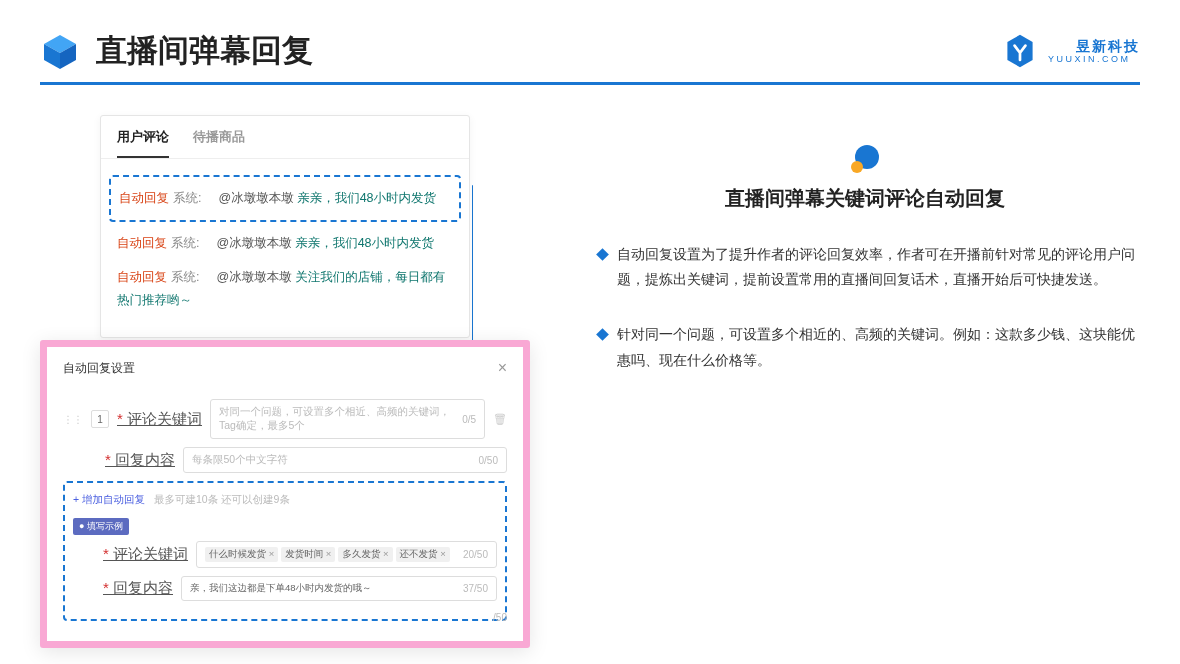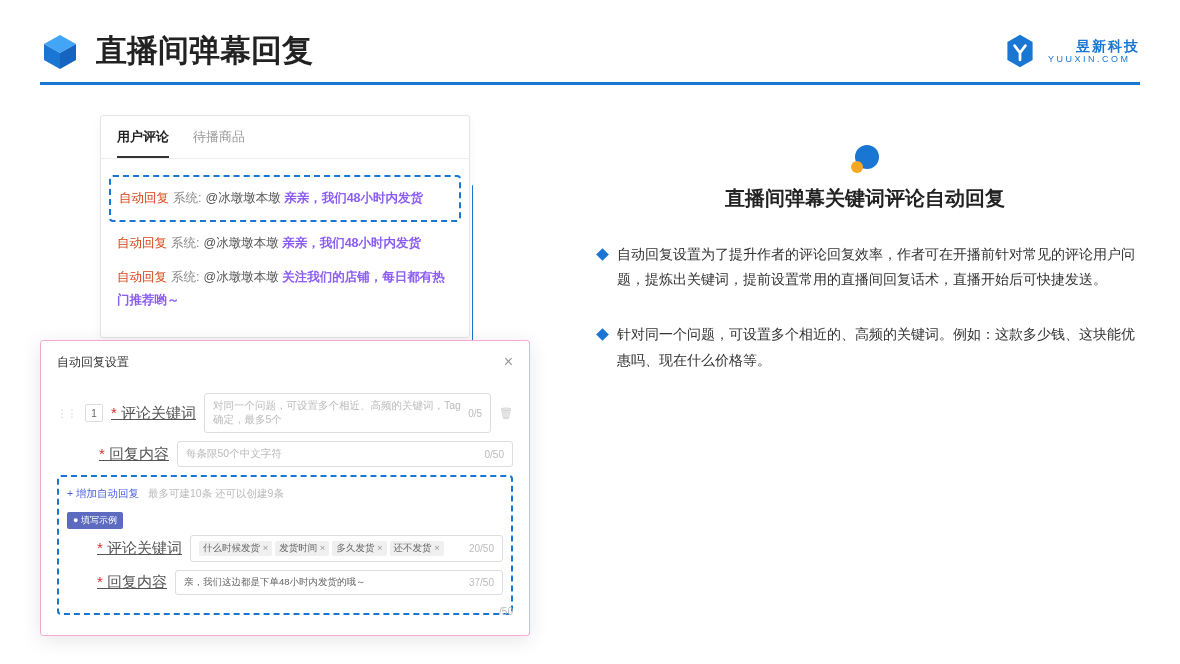--- a/index.html
+++ b/index.html
@@ -18,32 +18,32 @@
 .divider { height: 3px; background: #1976d2; margin: 0 40px; }
 
 
 .main { display: flex; padding: 30px 40px; gap: 50px; justify-content: space-between; }
 .left-col { flex: 0 0 500px; position: relative; }
 .right-col { flex: 1; padding-top: 30px; }
 
 
 .comments-card { width: 370px; margin-left: 60px; border: 1px solid #e5e5e5; border-radius: 3px; box-shadow: 0 2px 8px rgba(0,0,0,0.05); background:#fff; position: relative; }
 .tabs { display: flex; border-bottom: 1px solid #eee; padding: 12px 16px 0 16px; gap: 24px; font-size: 13px; }
-.tab { padding-bottom: 10px; color: #999; cursor: pointer; }
+.tab { padding-bottom: 10px; color: #999; cursor: pointer; font-weight: bold; }
 .tab.active { color: #222; font-weight: 600; border-bottom: 2px solid #333; }
 .comment-list { padding: 12px 16px 20px 16px; font-size: 12.5px; color: #555; line-height: 1.8; }
 .comment-item { padding: 6px 0; }
 .comment-item.highlighted { border: 2px dashed #1976d2; padding: 10px 8px; margin: 4px -8px; border-radius: 4px; position: relative; }
 .auto-tag { color: #d84315; font-weight: 500; margin-right: 4px; }
-.sys-tag { color: #888; margin-right: 4px; }
+.sys-tag { color: #888; margin-right: 17px; }
 .mention { color: #555; }
-.comment-text { color: #8b5cf6; font-weight: bold; }
+.comment-text { color: #0f766e; }
 
 
-.settings-card { width: 490px; border: 1px solid #f9a8d4; border-radius: 3px; box-shadow: 0 4px 20px rgba(0,0,0,0.1); background: #fff; position: absolute; top: 225px; left: 0; z-index: 2; }
+.settings-card { width: 490px; border: 7px solid #f9a8d4; border-radius: 3px; box-shadow: 0 4px 20px rgba(0,0,0,0.1); background: #fff; position: absolute; top: 225px; left: 0; z-index: 2; }
 .settings-header { display: flex; justify-content: space-between; align-items: center; padding: 12px 16px; font-size: 12px; color: #333; font-weight: 500; }
 .close-x { color: #999; font-size: 16px; cursor: pointer; }
 .settings-body { padding: 10px 16px 20px 16px; }
 .row { display: flex; align-items: center; gap: 8px; margin-bottom: 8px; font-size: 11px; }
 .drag-handle { color: #ccc; font-size: 10px; }
 .order-box { width: 18px; height: 18px; border: 1px solid #ddd; display:flex; align-items:center; justify-content:center; font-size:10px; color:#666; border-radius:2px; }
 .field-label { color: #555; font-size: 15px; white-space: nowrap; text-decoration: underline; }
 .field-label.req::before { content: "* "; color: #d32f2f; }
 .input-box { flex: 1; border: 1px solid #ddd; border-radius: 3px; padding: 5px 8px; font-size: 10.5px; color: #bbb; display: flex; justify-content: space-between; align-items: center; background:#fff; }
 .input-box.filled { color: #666; }

